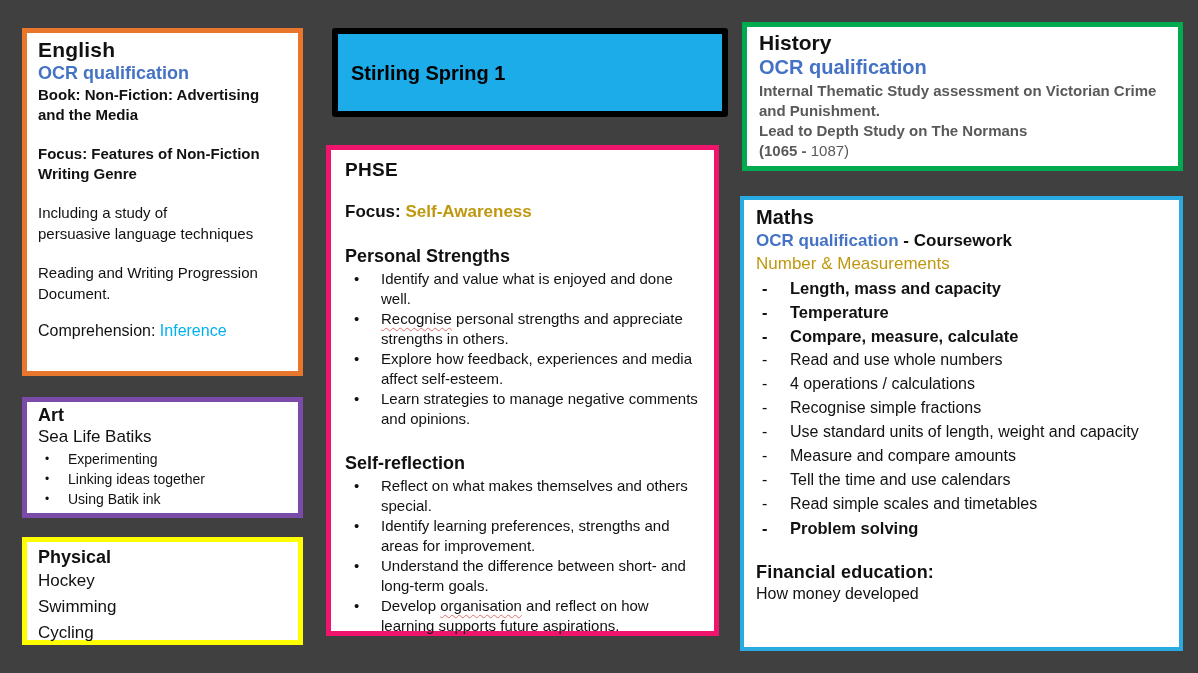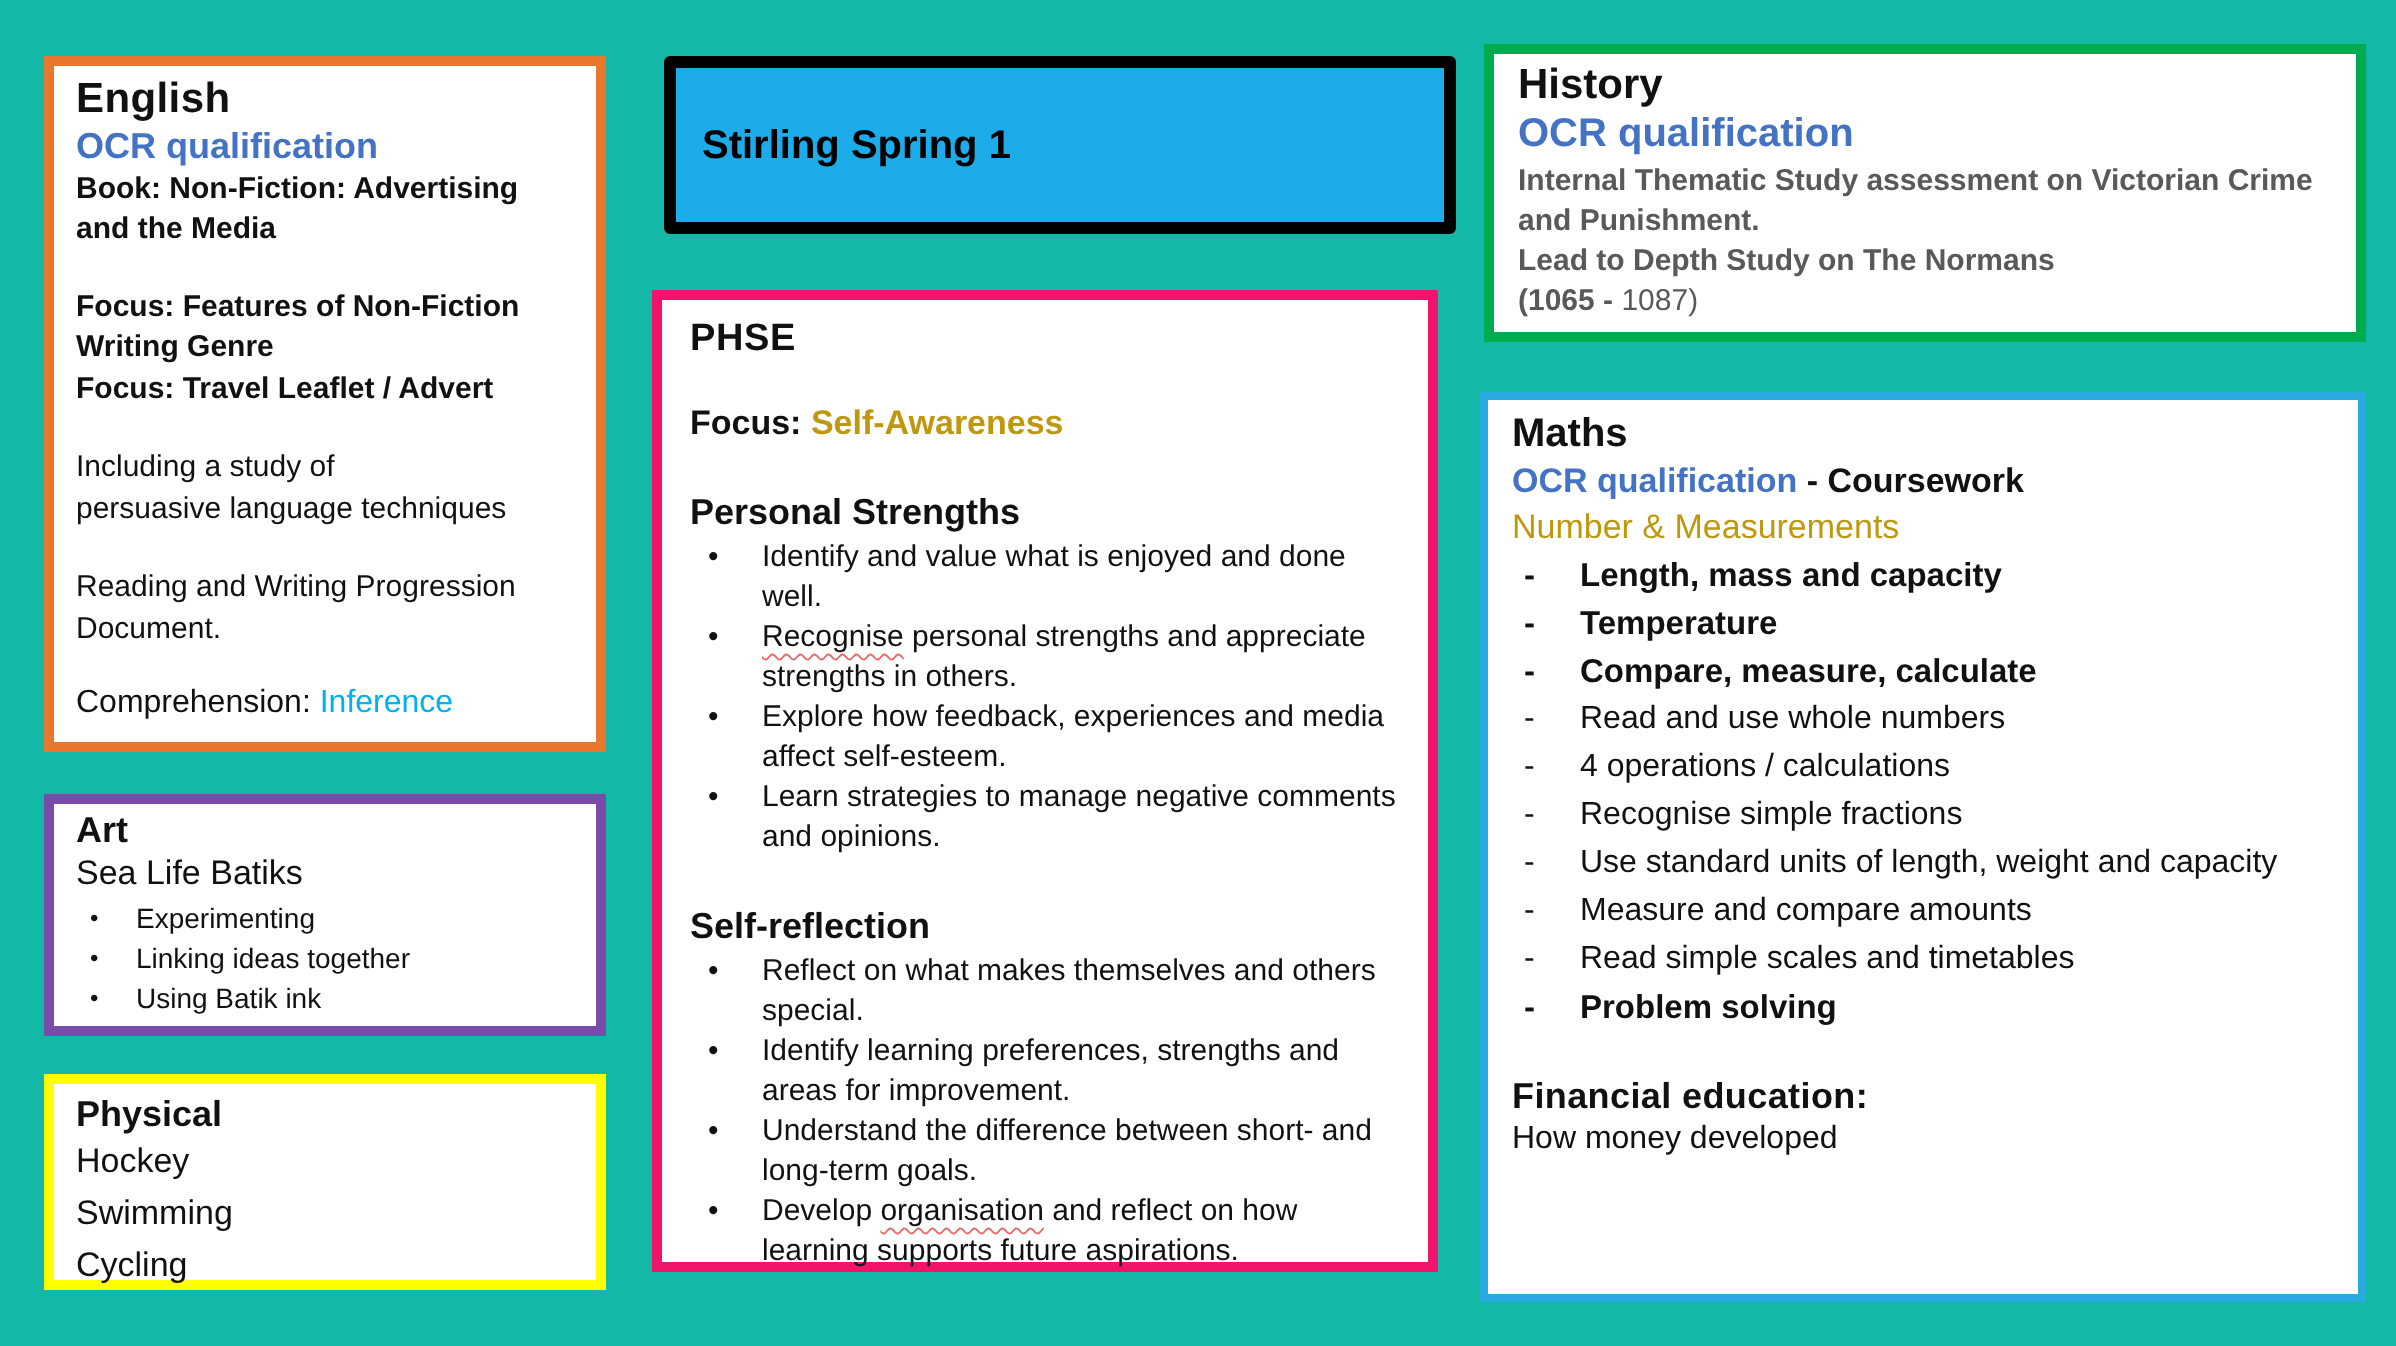--- a/index.html
+++ b/index.html
@@ -1,19 +1,19 @@
 <!DOCTYPE html>
 <html><head>
 <meta charset="utf-8">
 <style>
   html,body{margin:0;padding:0;background:#ffffff;}
   #canvas{
     position:relative;
     width:1198px;height:673px;
-    background:#14b8a6;
+    background:#404040;
     font-family:"Liberation Sans","DejaVu Sans",sans-serif;
     color:#111111;
     overflow:hidden;
   }
   .box{position:absolute;box-sizing:border-box;background:#ffffff;}
 
   
   .english{left:22px;top:28px;width:281px;height:348px;border:5px solid #E8762D;padding:5px 11px 4px 11px;}
   .english .title{font-size:21px;font-weight:800;letter-spacing:.2px;}
   .english .ocr{font-size:18px;font-weight:700;color:#4472C4;margin-top:1px;}
@@ -93,21 +93,20 @@
 <body>
 
 <div id="canvas">
 
   <div class="box english">
     <div class="title">English</div>
     <div class="ocr">OCR qualification</div>
     <div class="b">Book: Non-Fiction: Advertising and the Media</div>
     <div class="gap"></div>
     <div class="b">Focus: Features of Non-Fiction Writing Genre</div>
-    <div class="b">Focus: Travel Leaflet / Advert</div>
     <div class="gap"></div>
     <div class="r preline">Including a study of
 persuasive language techniques</div>
     <div class="gap"></div>
     <div class="r">Reading and Writing Progression Document.</div>
     <div class="gap"></div>
     <div class="compr"><span>Comprehension: </span><span class="cyan">Inference</span></div>
   </div>
 
   <div class="box titlebox">
@@ -151,20 +150,21 @@
     <div class="nm">Number &amp; Measurements</div>
     <ul>
       <li class="strong">Length, mass and capacity</li>
       <li class="strong">Temperature</li>
       <li class="strong">Compare, measure, calculate</li>
       <li>Read and use whole numbers</li>
       <li>4 operations / calculations</li>
       <li>Recognise simple fractions</li>
       <li>Use standard units of length, weight and capacity</li>
       <li>Measure and compare amounts</li>
+      <li>Tell the time and use calendars</li>
       <li>Read simple scales and timetables</li>
       <li class="strong">Problem solving</li>
     </ul>
     <div class="fin">Financial education:</div>
     <div class="fin-body">How money developed</div>
   </div>
 
   <div class="box art">
     <div class="title">Art</div>
     <div class="sub">Sea Life Batiks</div>

